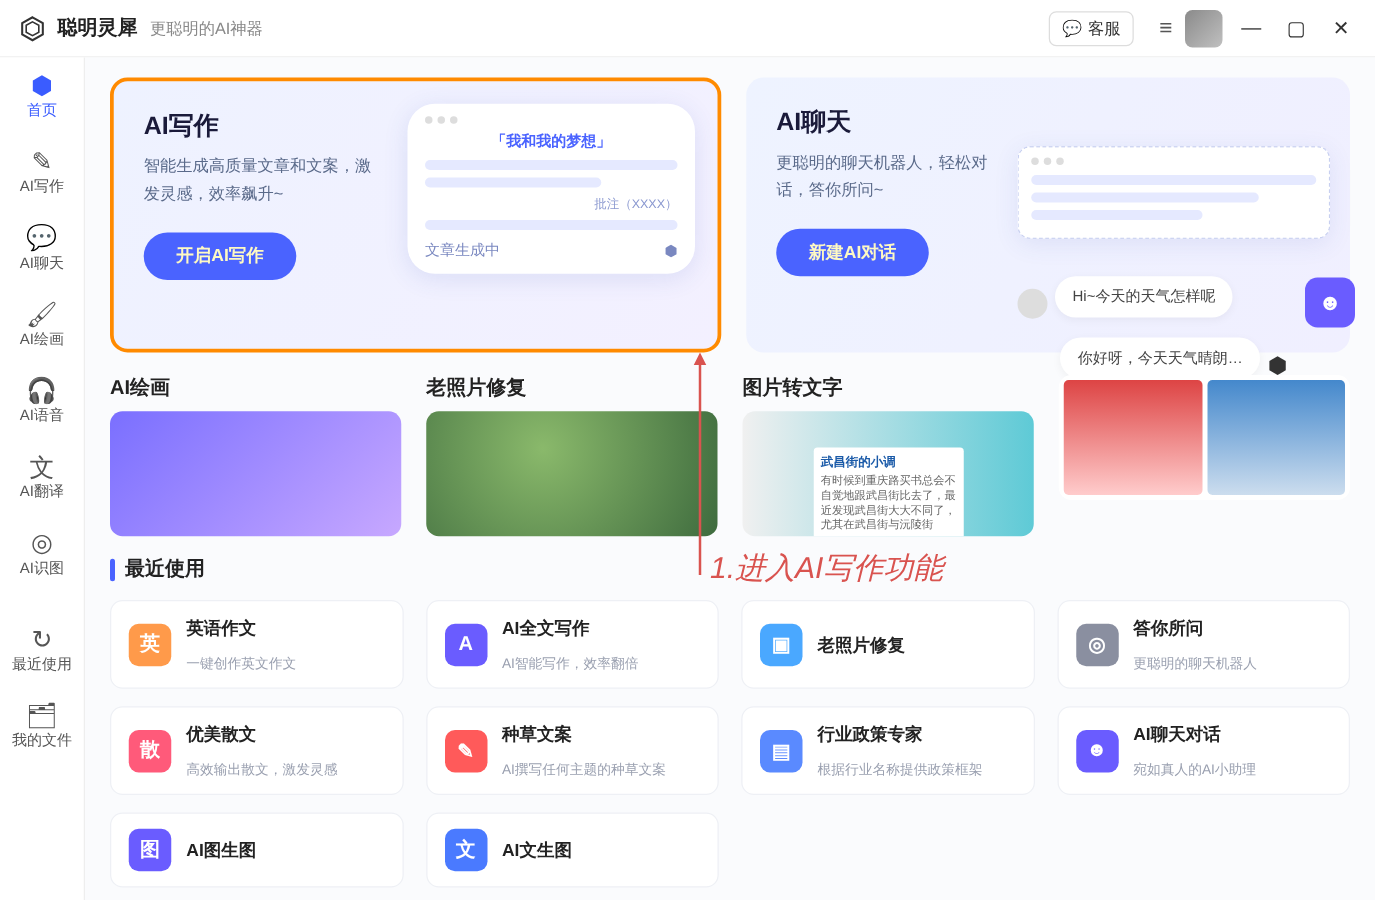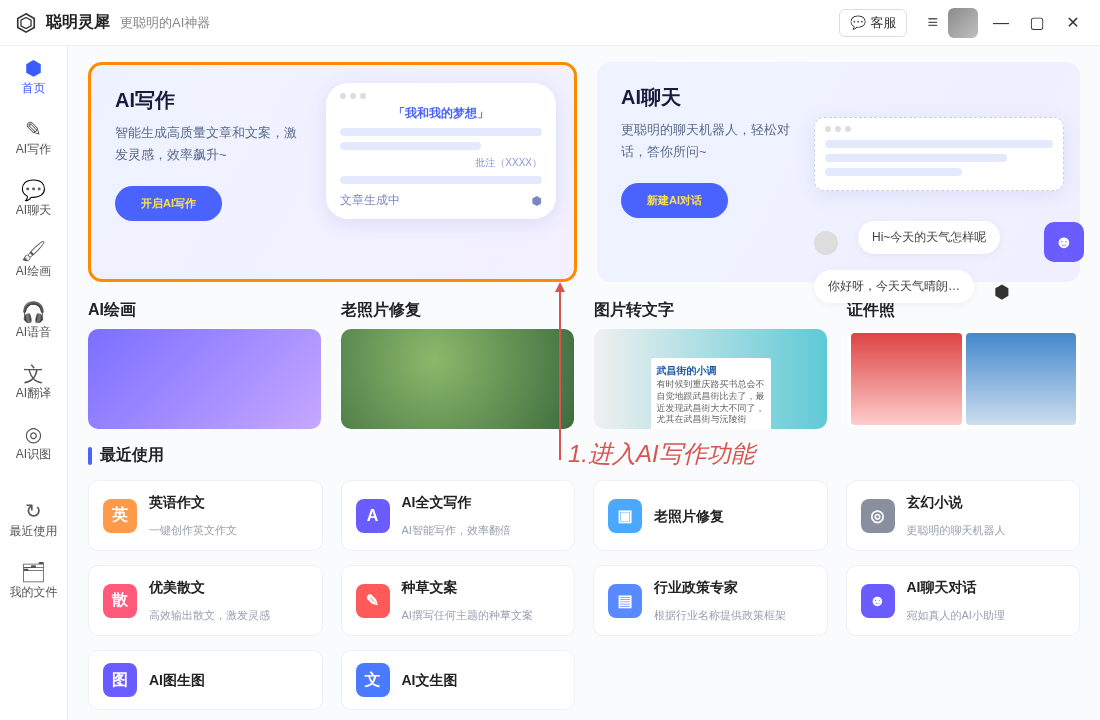--- a/index.html
+++ b/index.html
@@ -25,30 +25,30 @@
 .side-sep { height: 16px; }
 
 
 .main { position:absolute; top:46px; left:68px; right:0; bottom:0; padding: 16px 20px; overflow:hidden; background:#fafbfd; }
 .hero-row { display:flex; gap:20px; margin-bottom: 18px; }
 .hero { flex:1; min-height: 220px; border-radius: 14px; padding: 22px 24px; position:relative; }
 .hero.writing { background: linear-gradient(120deg,#eef2ff 0%, #f3f0ff 100%); border: 3px solid #ff8a00; }
 .hero.chat { background: linear-gradient(120deg,#eef3ff 0%, #f0efff 100%); }
 .hero h2 { font-size: 20px; font-weight:700; color:#1a1a3a; margin-bottom: 8px; }
 .hero p { font-size: 13px; color:#5a6a8a; line-height: 1.7; max-width: 190px; }
-.hero .cta { display:inline-block; margin-top: 20px; background:#4a63ff; color:#fde047; font-size: 11px; font-weight:600; padding: 10px 26px; border-radius: 24px; border:none; cursor:pointer; }
+.hero .cta { display:inline-block; margin-top: 20px; background:#4a63ff; color:#fef9c3; font-size: 14px; font-weight:600; padding: 10px 26px; border-radius: 24px; border:none; cursor:pointer; }
 .hero .mock { position:absolute; right:18px; top:18px; width: 230px; }
 .mock-win { background:#fff; border-radius:22px; box-shadow: 0 4px 20px rgba(60,80,180,.12); padding: 10px 14px; font-size:12px; color:#7a88c0; }
 .mock-win .mt { text-align:center; color:#4a63ff; font-weight:600; margin:6px 0; }
 .mock-line { height:8px; background:#e5e9ff; border-radius:4px; margin:6px 0; }
 .mock-foot { display:flex; align-items:center; justify-content:space-between; margin-top:8px; font-size:12px; }
 .chat-mock { position:absolute; right:16px; top:55px; width:250px; }
 .bubble { background:#fff; border-radius:18px; padding:8px 14px; font-size:12px; color:#444; box-shadow:0 2px 8px rgba(0,0,0,.05); margin-bottom:10px; display:inline-block; }
 .fab { position:absolute; right:-4px; top:160px; width:40px; height:40px; background:#6a5cff; border-radius:10px; display:flex; align-items:center; justify-content:center; color:#fff; font-size:18px; }
-.bubble-row { display:flex; align-items:center; gap:20px; clear:both; }
+.bubble-row { display:flex; align-items:center; gap:6px; clear:both; }
 .mini-av { width:24px; height:24px; border-radius:50%; background:#ddd; flex-shrink:0;}
 
 
 .tiles { display:flex; gap:20px; margin-bottom: 16px; }
 .tile { flex:1; }
 .tile h3 { font-size:16px; font-weight:700; color:#222; margin-bottom:8px; }
 .tile .thumb { height: 100px; border-radius: 10px; background:#ccc; position:relative; overflow:hidden;}
 .thumb.paint { background: linear-gradient(135deg,#7a6fff,#c7a8ff); }
 .thumb.restore { background: radial-gradient(circle at 40% 30%, #8ab96b, #3e6b3e); }
 .thumb.ocr { background: linear-gradient(90deg,#f0f0f0,#5ecad6); display:flex; align-items:center; justify-content:center;}
@@ -178,21 +178,21 @@
             </div>
           <div class="mock-line" style="margin-top:8px;"></div>
           <div class="mock-line" style="width:80%"></div>
           <div class="mock-line" style="width:60%"></div>
         </div>
         <div class="bubble-row">
           <div class="mini-av"></div>
           <div class="bubble">Hi~今天的天气怎样呢</div>
         </div>
         <div style="clear:both;height:6px"></div>
-        <div class="bubble-row" style="justify-content:flex-start">
+        <div class="bubble-row" style="justify-content:center">
           <div class="bubble">你好呀，今天天气晴朗…</div>
           <span style="font-size:18px;color:#333;">⬢</span>
         </div>
       </div>
       <div class="fab">☻</div>
     </div>
   </div>
 
   <div class="tiles">
     <div class="tile">
@@ -206,21 +206,20 @@
     <div class="tile">
       <h3>图片转文字</h3>
       <div class="thumb ocr">
         <div class="ocr-note">
           <div class="ocr-title">武昌街的小调</div>
           <div>有时候到重庆路买书总会不自觉地跟武昌街比去了，最近发现武昌街大大不同了，尤其在武昌街与沅陵街</div>
         </div>
       </div>
     </div>
     <div class="tile">
-      <h3>证件照</h3>
       <div class="thumb idp">
         <div class="idp-photo a"></div>
           <div class="idp-photo b"></div>
       </div>
     </div>
   </div>
 
   <div class="section-h">
     <div class="bar"></div>
     <span>最近使用</span>
@@ -242,21 +241,21 @@
       </div>
       <div class="card">
         <div class="ci" style="background:#4aa8ff">▣</div>
     <div>
           <div class="ct">老照片修复</div>
     </div>
       </div>
       <div class="card">
         <div class="ci" style="background:#8a8fa0">◎</div>
     <div>
-          <div class="ct">玄幻小说</div>
+          <div class="ct">答你所问</div>
     <div class="cs">更聪明的聊天机器人</div>
         </div>
       </div>
       <div class="card">
         <div class="ci" style="background:#ff5a7a">散</div>
     <div>
           <div class="ct">优美散文</div>
     <div class="cs">高效输出散文，激发灵感</div>
         </div>
       </div>

